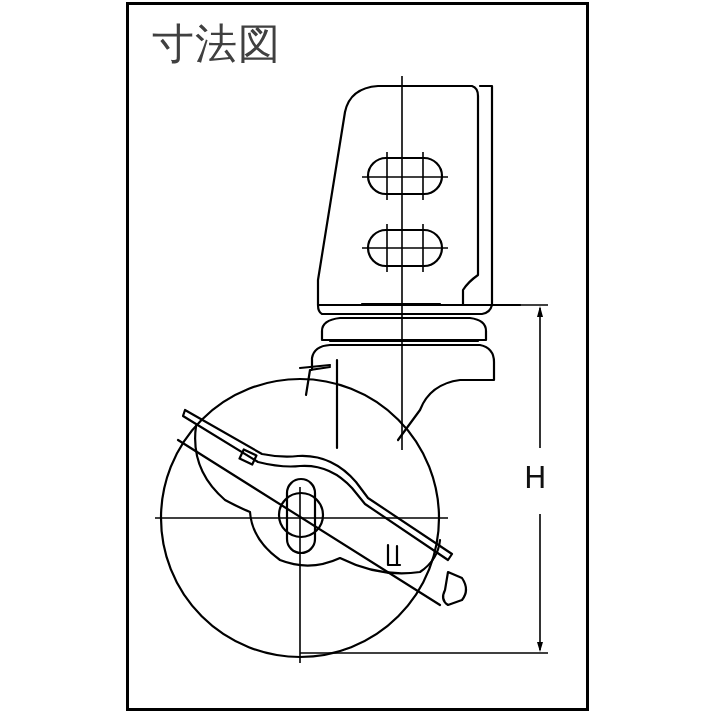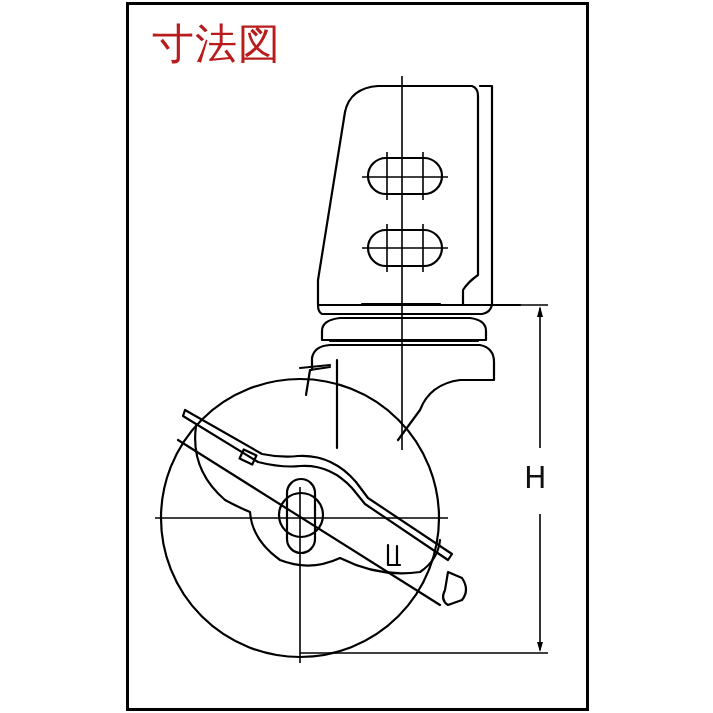--- a/index.html
+++ b/index.html
@@ -1,18 +1,18 @@
 <!DOCTYPE html>
 <html><head>
 <meta charset="utf-8">
 <style>
   html, body { margin:0; padding:0; background:#ffffff; }
   body { width:713px; height:713px; position:relative; overflow:hidden; }
   #frame { position:absolute; left:126px; top:2px; width:463px; height:709px; box-sizing:border-box; border:3px solid #000; background:#fff; }
-  #title { position:absolute; left:152px; top:20px; font-family:"DejaVu Sans", sans-serif; font-size:42px; line-height:48px; color:#b91c1c; letter-spacing:1px; }
+  #title { position:absolute; left:152px; top:20px; font-family:"DejaVu Sans", sans-serif; font-size:42px; line-height:48px; color:#404040; letter-spacing:1px; }
   #drawing { position:absolute; left:0; top:0; width:713px; height:713px; }
   #dim-label { position:absolute; left:524px; top:460px; font-family:"DejaVu Sans", sans-serif; font-size:30px; color:#111; }
   .ln { fill:none; stroke:#000; stroke-width:2.2; stroke-linecap:round; stroke-linejoin:round; }
   .thin { fill:none; stroke:#000; stroke-width:1.6; }
   .ctr { fill:none; stroke:#000; stroke-width:1.6; }
 </style>
 </head>
 <body>
 
 <div id="frame"></div>

